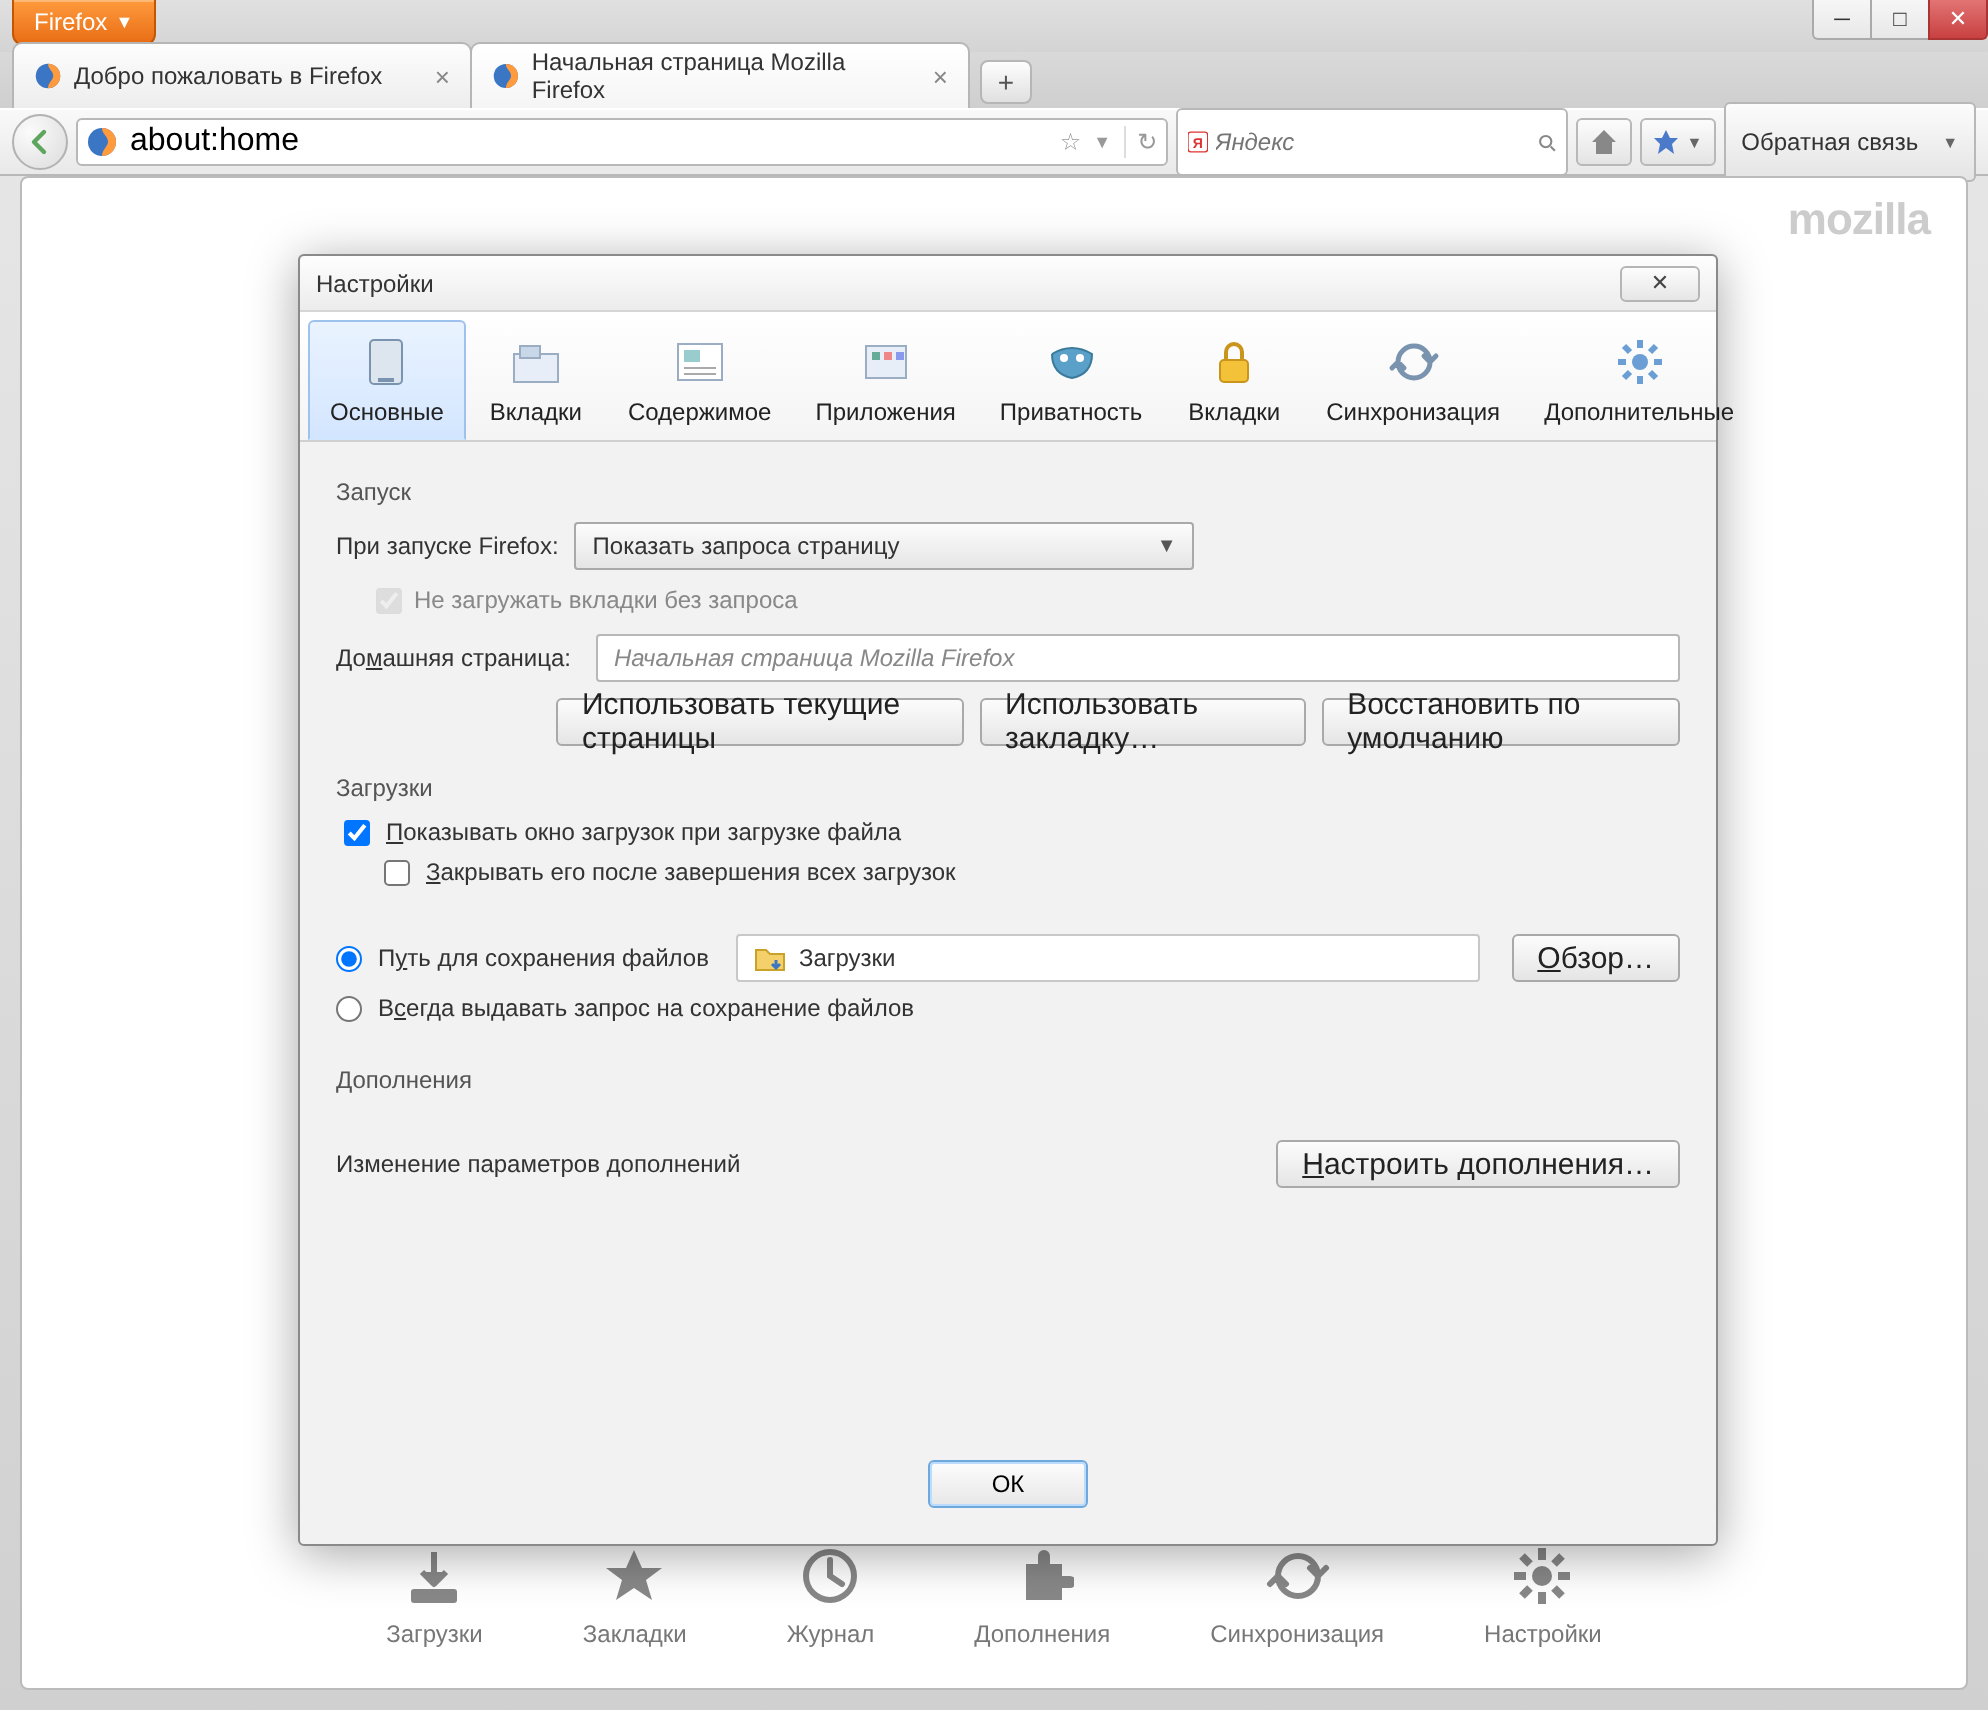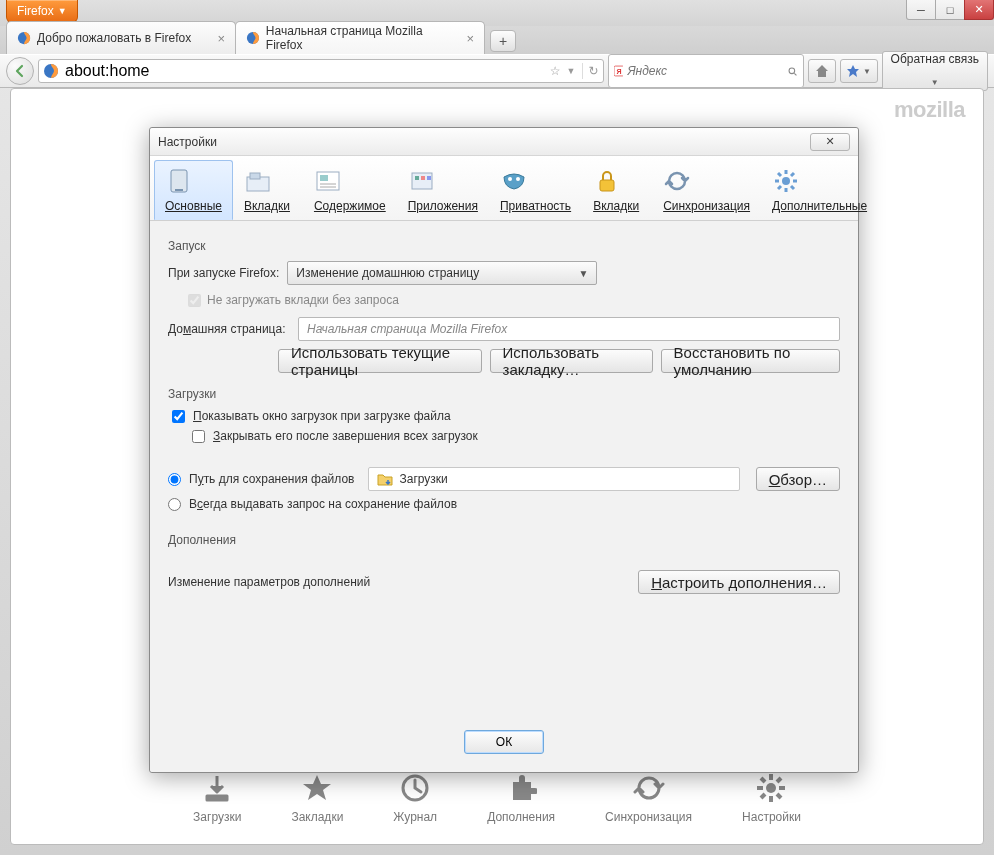--- a/index.html
+++ b/index.html
@@ -29,37 +29,37 @@
 .nav-back { width:28px; height:28px; border-radius:50%; background: radial-gradient(circle at 30% 30%, #fbfbfb, #dcdcdc); border:1px solid #b2b2b2; display:flex; align-items:center; justify-content:center; color:#4a7; }
 .urlbox { flex:1; height:24px; background:#fff; border:1px solid #b8b8b8; border-radius:3px; display:flex; align-items:center; padding:0 4px; gap:6px; }
 .urlbox .ff-icon { width:16px; height:16px; }
 .urlbox input { flex:1; border:none; outline:none; font-size:16px; }
 .url-icons { display:flex; align-items:center; gap:6px; color:#999; font-size:12px; }
 .url-sep { width:1px; height:16px; background:#ddd; }
 .searchbox { width:196px; height:24px; background:#fff; border:1px solid #b8b8b8; border-radius:3px; display:flex; align-items:center; padding:16px 5px; gap:4px; }
 .searchbox input { flex:1; border:none; outline:none; font-size:12px; font-style:italic; color:#888; }
 .toolbar-btn { width:28px; height:24px; background: linear-gradient(180deg,#fcfcfc,#e4e4e4); border:1px solid #b8b8b8; border-radius:3px; display:flex; align-items:center; justify-content:center; color:#555; }
 .toolbar-btn.withdrop { width:38px; }
-.feedback-btn { height:40px; padding:0 8px; background: linear-gradient(180deg,#fcfcfc,#e4e4e4); border:1px solid #b8b8b8; border-radius:3px; display:flex; align-items:center; gap:12px; font-size:12px; color:#333;flex-direction:column;}
+.feedback-btn { height:40px; padding:0 8px; background: linear-gradient(180deg,#fcfcfc,#e4e4e4); border:1px solid #b8b8b8; border-radius:3px; display:flex; align-items:center; gap:12px; font-size:12px; color:#333;}
 
 
 .content { position:absolute; top:88px; left:10px; right:10px; bottom:10px; background:#fff; border:1px solid #bbb; border-radius:4px; overflow:hidden; }
 .mozilla-logo { position:absolute; top:8px; right:18px; font-size:22px; color:#ccc; font-weight:bold; letter-spacing:-0.5px;}
 .bottom-icons { position:absolute; bottom:20px; left:0; right:0; display:flex; justify-content:center; gap:50px; }
 .bottom-item { display:flex; flex-direction:column; align-items:center; gap:6px; color:#777; font-size:12px; }
 .bottom-item svg { width:32px; height:32px; }
 
 
 .dialog { position:absolute; top:38px; left:138px; width:710px; background: #f2f2f2; border:1px solid #8a8a8a; box-shadow: 0 4px 25px rgba(0,0,0,.35); border-radius:3px; }
 .dlg-titlebar { height:28px; display:flex; align-items:center; padding:0 8px; background: linear-gradient(180deg,#fefefe,#ececec); border-bottom:1px solid #d6d6d6; border-radius:3px 3px 0 0;}
 .dlg-titlebar .title { font-size:12px; color:#333; }
 .dlg-close { margin-left:auto; width:40px; height:18px; background: linear-gradient(180deg,#fcfcfc,#e6e6e6); border:1px solid #b5b5b5; border-radius:3px; display:flex; align-items:center; justify-content:center; font-size:11px; color:#444;}
 
 .category-row { display:flex; background: linear-gradient(180deg,#ffffff,#f4f4f4); border-bottom:1px solid #d0d0d0; padding: 4px 4px 0 4px; }
-.cat { flex:0 0 auto; display:flex; flex-direction:column; justify-content:flex-end; padding:6px 10px 6px 10px; gap:4px; font-size:12px; color:#222; border:1px solid transparent; border-radius:3px 3px 0 0; min-width:70px;text-decoration:underline; }
+.cat { flex:0 0 auto; display:flex; flex-direction:column; align-items:center; justify-content:flex-end; padding:6px 10px 6px 10px; gap:4px; font-size:12px; color:#222; border:1px solid transparent; border-radius:3px 3px 0 0; min-width:70px; }
 .cat.active { background: linear-gradient(180deg,#eaf3ff,#d3e6ff); border:1px solid #9ec2ee; border-bottom:1px solid #d3e6ff; }
 .cat svg, .cat .icon-img { width:28px; height:28px; }
 
 .dlg-body { padding: 14px 18px 10px 18px; background:#f2f2f2; font-size:12px; color:#333; }
 .group-label { color:#555; margin: 4px 0 8px 0; }
 .form-row { display:flex; align-items:center; gap:8px; margin-bottom:8px; }
 .form-row label { color:#333; }
 .select { flex:0 0 310px; height:24px; background: linear-gradient(180deg,#fcfcfc,#e5e5e5); border:1px solid #a9a9a9; border-radius:2px; display:flex; align-items:center; padding: 0 8px; position:relative; font-size:12px;}
 .select .dd { margin-left:auto; color:#555; font-size:10px; }
 .chk-row { display:flex; align-items:center; gap:6px; margin:4px 0 10px 20px; color:#888; }
@@ -303,21 +303,21 @@
           <span>Дополнительные</span>
         </div>
       </div>
 
       <div class="dlg-body">
 
         <div class="group-label">Запуск</div>
         <div class="form-row">
           <label>При запуске Firefox:</label>
           <div class="select">
-            <span>Изменение домашнюю страницу</span>
+            <span>Показать запроса страницу</span>
             <span class="dd">▼</span>
           </div>
         </div>
         <div class="chk-row">
           <input type="checkbox" checked="" disabled="" style="">
           <span>Не загружать вкладки без запроса</span>
         </div>
         <div class="form-row">
           <label style="width:122px">До<span class="u">м</span>ашняя страница:</label>
           <div class="textfield">

